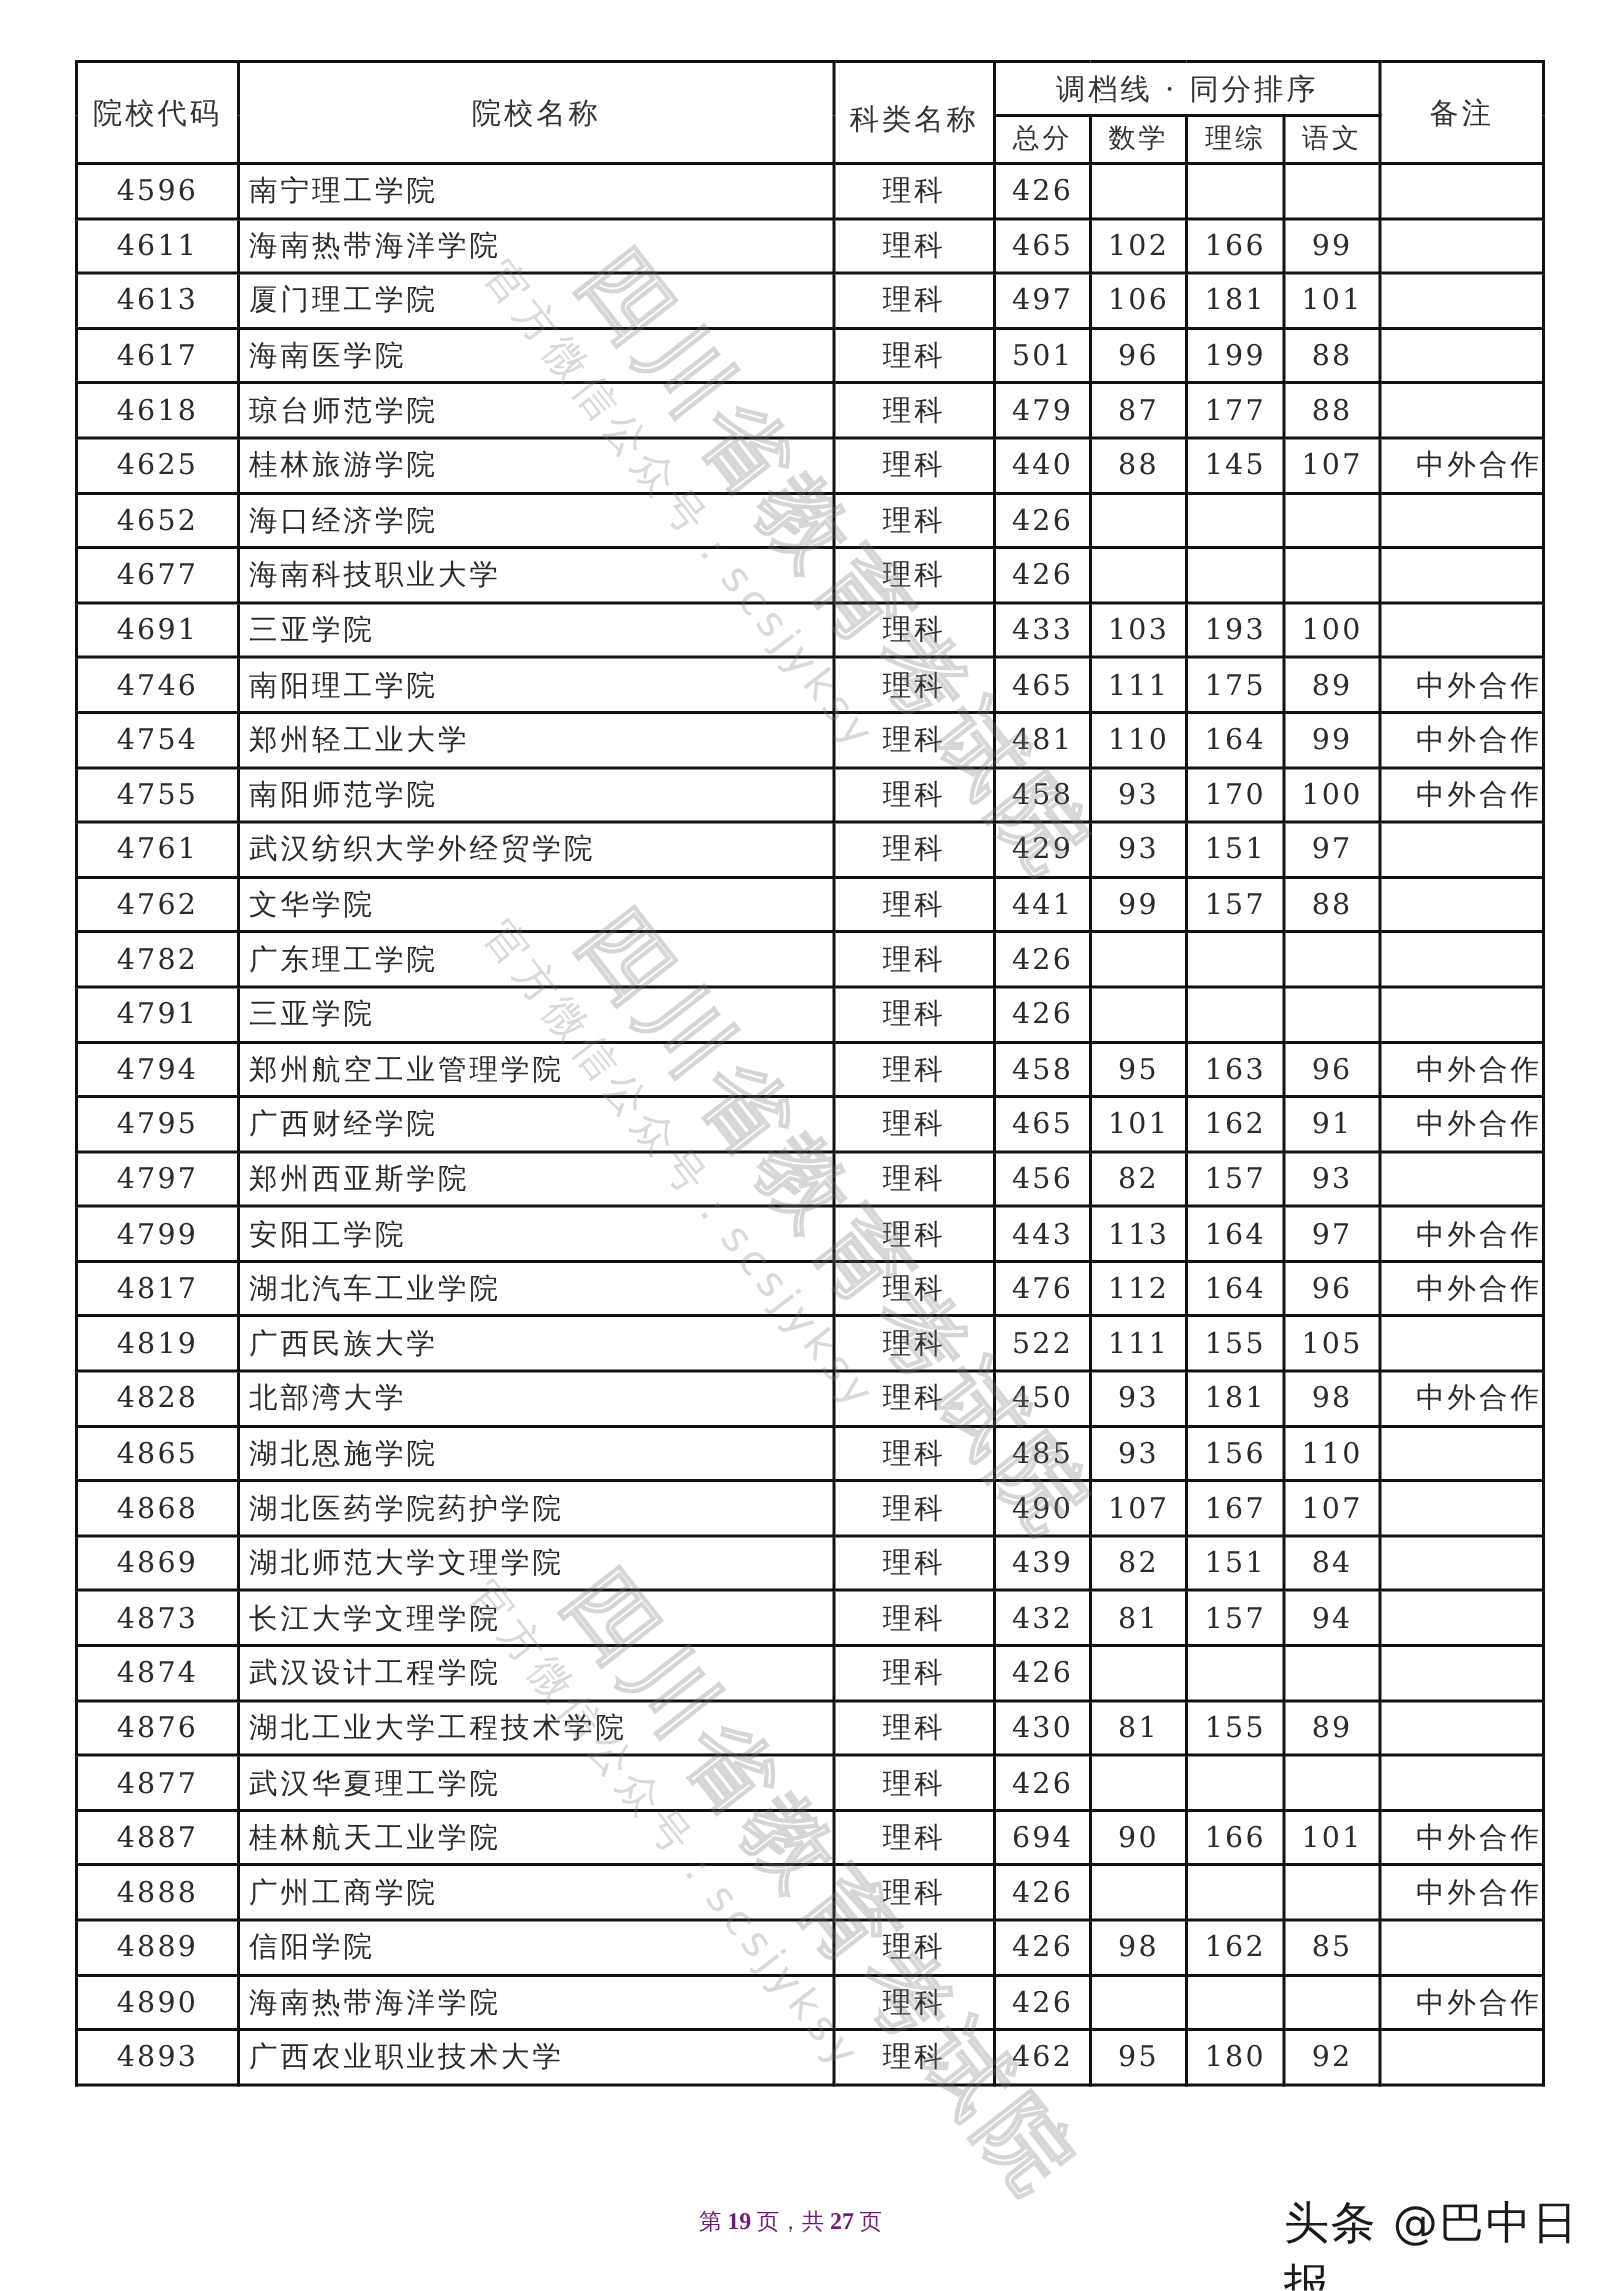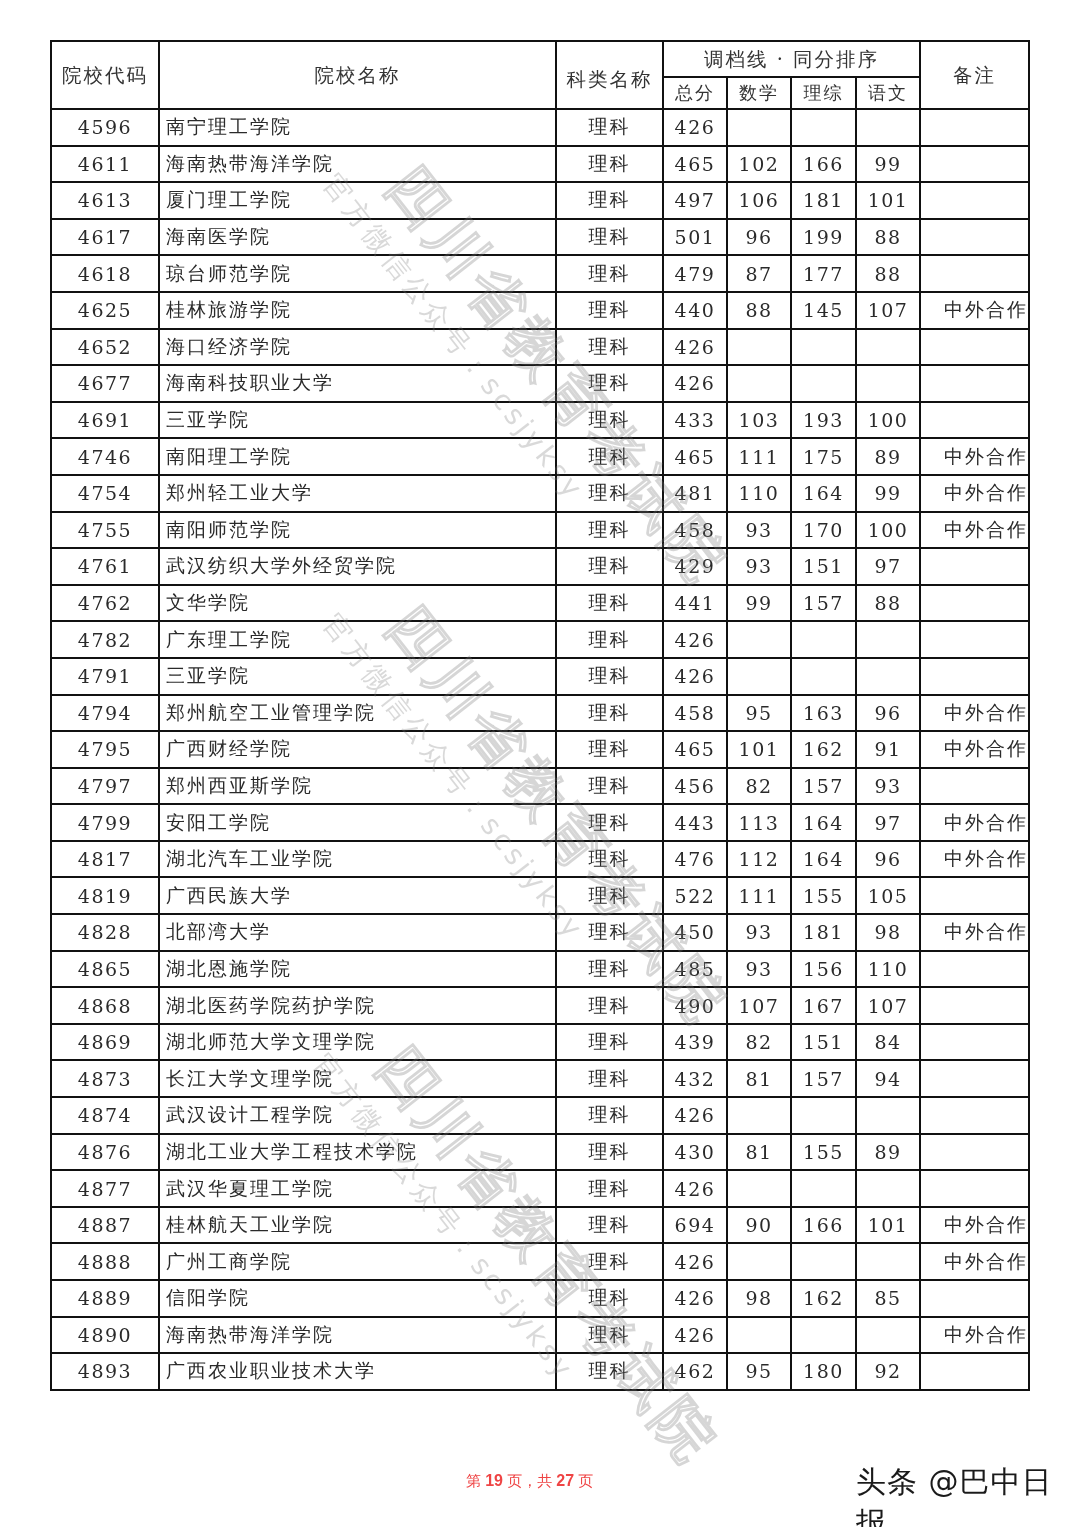--- a/index.html
+++ b/index.html
@@ -18,22 +18,22 @@
   }
   th { font-size: 19.5px; color: #333; letter-spacing: 2px; }
   thead tr.h1 th { height: 34px; }
   thead tr.h2 th { height: 30px; font-size: 18px; line-height: 30px; vertical-align: bottom; margin-top: 40px; }
   td.code { text-align: center; letter-spacing: 1.5px; }
   td.name { text-align: left; padding-left: 6px; letter-spacing: 2px; }
   td.cat { text-align: center; letter-spacing: 2px; }
   td.num { text-align: center; letter-spacing: 1.5px; }
   td.note { text-align: right; letter-spacing: 2px; }
   .footer {
-    position: absolute; top: 1472px; left: 466px; font-size: 15px; color: #ef4444;
-    font-family: Liberation Sans, sans-serif;
+    position: absolute; top: 1472px; left: 466px; font-size: 15px; color: #701a75;
+    font-family: Liberation Serif, serif;
   }
   .footer b { font-weight: bold; font-size: 16px; }
   .brand {
     position: absolute; top: 1462px; left: 856px; font-size: 30px; color: #1a1a1a;
     font-family: "DejaVu Sans", "Liberation Sans", sans-serif; letter-spacing: 1px;
     text-shadow: 1px 1px 0 #fff, -1px -1px 0 #fff;
   }
   .wm {
     position: absolute; pointer-events: none; color: rgba(120,120,120,0.28);
     font-family: "DejaVu Sans", "Liberation Sans", sans-serif; white-space: nowrap;

